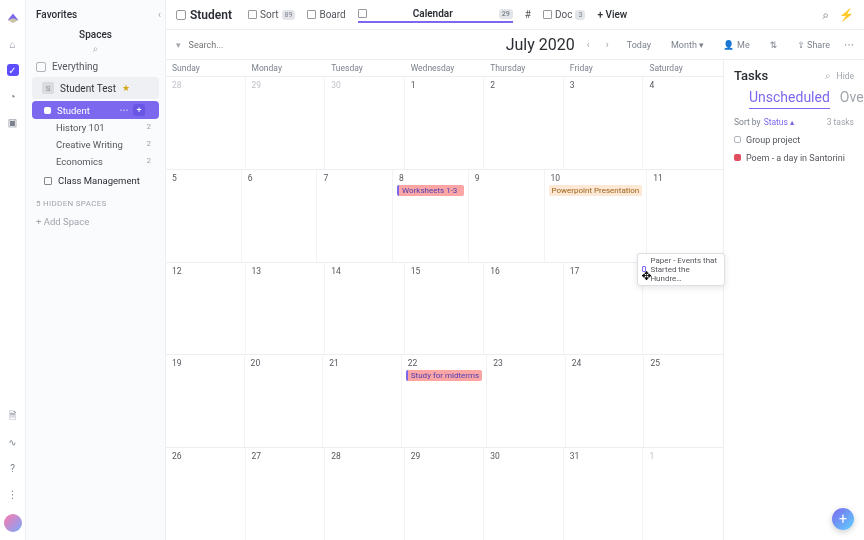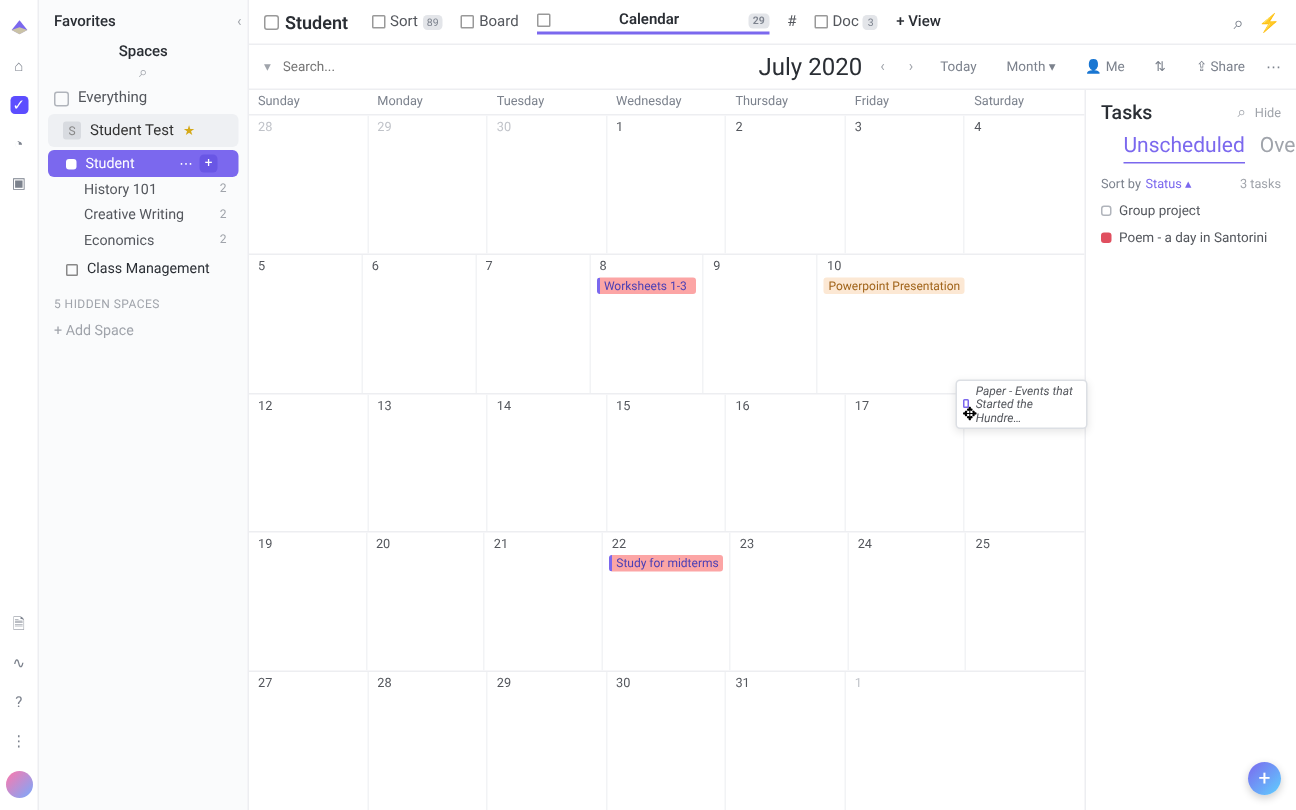--- a/index.html
+++ b/index.html
@@ -72,21 +72,21 @@
 .dayhdr div{padding:3px 6px;font-size:8.5px;color:#7c828d;}
 .weeks{flex:1;display:grid;grid-template-rows:repeat(5,1fr);}
 .week{display:grid;grid-template-columns:repeat(7,1fr);border-top:1px solid #edeef1;}
 .cell{border-right:1px solid #f2f3f5;padding:2px 4px;position:relative;font-size:8.5px;color:#54575d;}
 .cell:last-child{border-right:none;}
 .cell.out{color:#c0c3c9;}
 .cell .dn{padding:1px 2px;}
 .ev{margin-top:1px;font-size:8px;padding:1px 3px;border-radius:2px;white-space:nowrap;overflow:hidden;text-overflow:ellipsis;}
 .ev.purple{background:#fca5a5;color:#4a3fb5;border-left:2px solid #7b68ee;}
 .ev.orange{background:#fce8d4;color:#a0641a;}
-.cell .dragpaper{position:absolute;top:-10px;left:-6px;right:-2px;background:#fff;border:1px solid #dcdfe4;border-radius:3px;padding:2px 4px;font-size:8px;color:#54575d;box-shadow:0 2px 6px rgba(0,0,0,.1);display:flex;align-items:center;gap:4px;font-style:italic;}
+.cell .dragpaper{position:absolute;top:-10px;left:-6px;right:-2px;background:#fff;border:1px solid #dcdfe4;border-radius:3px;padding:2px 4px;font-size:8px;color:#54575d;box-shadow:0 2px 6px rgba(0,0,0,.1);display:flex;align-items:center;gap:4px;}
 .cell .dragpaper .d{width:6px;height:6px;border:1.5px solid #7b68ee;border-radius:1px;}
 .cell .cursor{position:absolute;top:6px;left:-2px;font-size:12px;color:#000;}
 
 
 .tpanel{width:140px;padding:8px 10px;display:flex;flex-direction:column;}
 .tpanel .thead{display:flex;align-items:center;gap:6px;}
 .tpanel .ttl{font-size:13px;font-weight:500;color:#2a2e34;flex:1;}
 .tpanel .thide{font-size:8.5px;color:#a0a4ab;cursor:pointer;}
 .tpanel .ttabs{display:flex;gap:10px;margin-top:6px;font-size:14px;margin-left:15px;}
 .tpanel .ttab{color:#a0a4ab;cursor:pointer;padding-bottom:3px;}
@@ -267,20 +267,23 @@
               <div class="dn">8</div>
               <div class="ev purple">Worksheets 1-3</div>
             </div>
             <div class="cell">
               <div class="dn">9</div>
             </div>
             <div class="cell">
               <div class="dn">10</div>
               <div class="ev orange">Powerpoint Presentation</div>
             </div>
+            <div class="cell">
+              <div class="dn">11</div>
+            </div>
           </div>
           <div class="week">
             <div class="cell">
               <div class="dn">12</div>
             </div>
             <div class="cell">
               <div class="dn">13</div>
             </div>
             <div class="cell">
               <div class="dn">14</div>
@@ -318,20 +321,23 @@
               <div class="dn">23</div>
             </div>
             <div class="cell">
               <div class="dn">24</div>
             </div>
             <div class="cell">
               <div class="dn">25</div>
             </div>
           </div>
           <div class="week">
+            <div class="cell">
+              <div class="dn">26</div>
+            </div>
             <div class="cell">
               <div class="dn">27</div>
             </div>
             <div class="cell">
               <div class="dn">28</div>
             </div>
             <div class="cell">
               <div class="dn">29</div>
             </div>
             <div class="cell">

